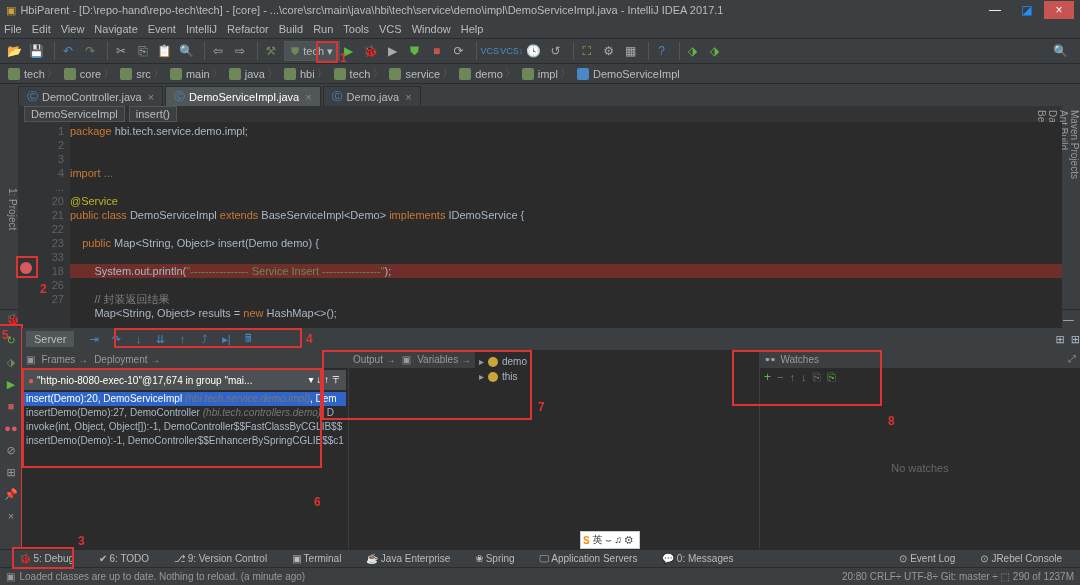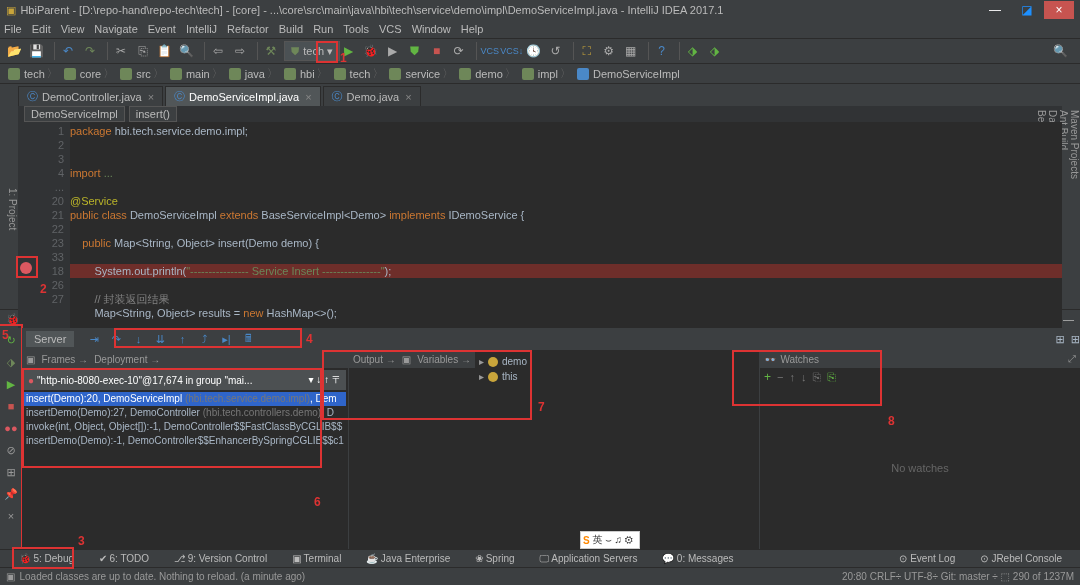--- a/index.html
+++ b/index.html
@@ -57,21 +57,21 @@
 .stepbtns{display:flex;gap:6px;padding-left:10px}
 .stepbtns .sb{width:16px;height:16px;display:flex;align-items:center;justify-content:center;color:#4a88c7}
 .dpcontent{flex:1;display:flex;background:#2b2b2b}
 .frames{flex:0 0 300px;display:flex;flex-direction:column;border-right:1px solid #3c3f41}
 .frhead{height:18px;background:#3c3f41;display:flex;align-items:center;padding:0 4px;font-size:10px;color:#999}
 .frhead span{margin-right:6px}
 .frdrop{height:20px;background:#4c5052;display:flex;align-items:center;padding:0 4px;font-size:10px;color:#fff;margin:2px}
 .frlist{flex:1;font-size:10px;line-height:14px;padding:0 2px}
 .fritem{padding:0 2px;white-space:nowrap;overflow:hidden}
 .fritem.sel{background:#2f65ca;color:#fff}
-.fritem .pkg{color:#777;}
+.fritem .pkg{color:#777;font-style:italic}
 .vars{flex:1;display:flex;flex-direction:row;border-right:1px solid #3c3f41}
 .watches{flex:0 0 320px;display:flex;flex-direction:column}
 .vhead{height:18px;background:#3c3f41;display:flex;align-items:center;padding:0 4px;font-size:10px;color:#999}
 .vlist{flex:1;padding:4px;font-size:10px;line-height:15px}
 .vitem{display:flex;align-items:center;gap:4px}
 .vitem .arrow{color:#999}
 .vitem .vic{width:10px;height:10px;background:#c9a53b;border-radius:50%}
 .nowatch{flex:1;display:flex;align-items:center;justify-content:center;color:#666;font-size:11px}
 .wtool{height:18px;display:flex;align-items:center;gap:6px;padding:0 4px}
 .wtool .wb{color:#62b543;font-size:12px}

